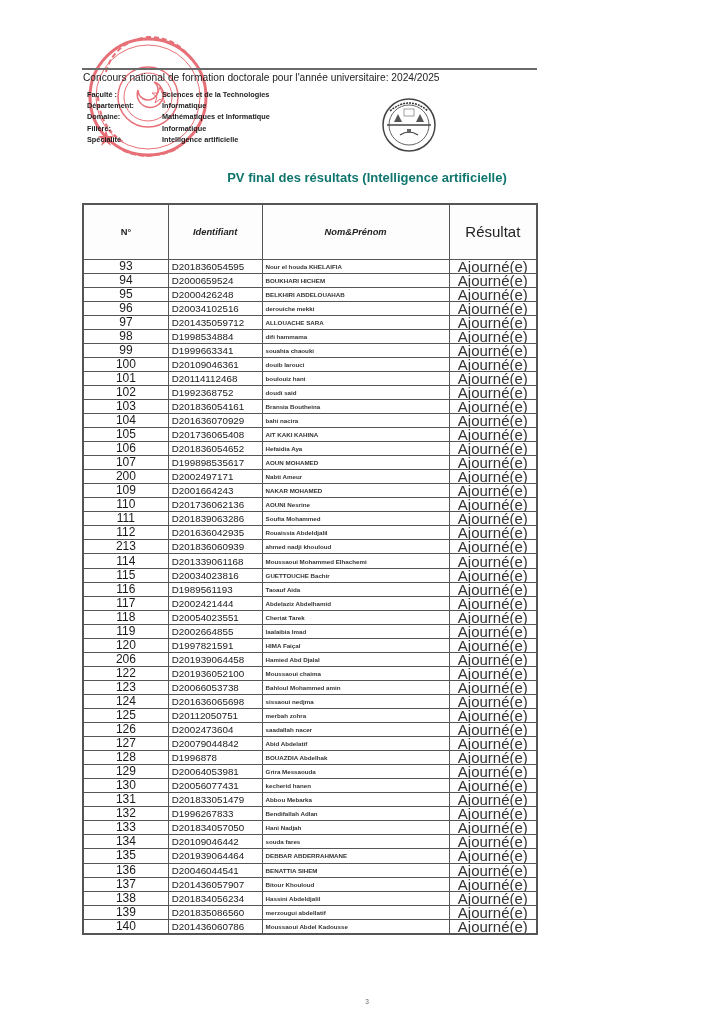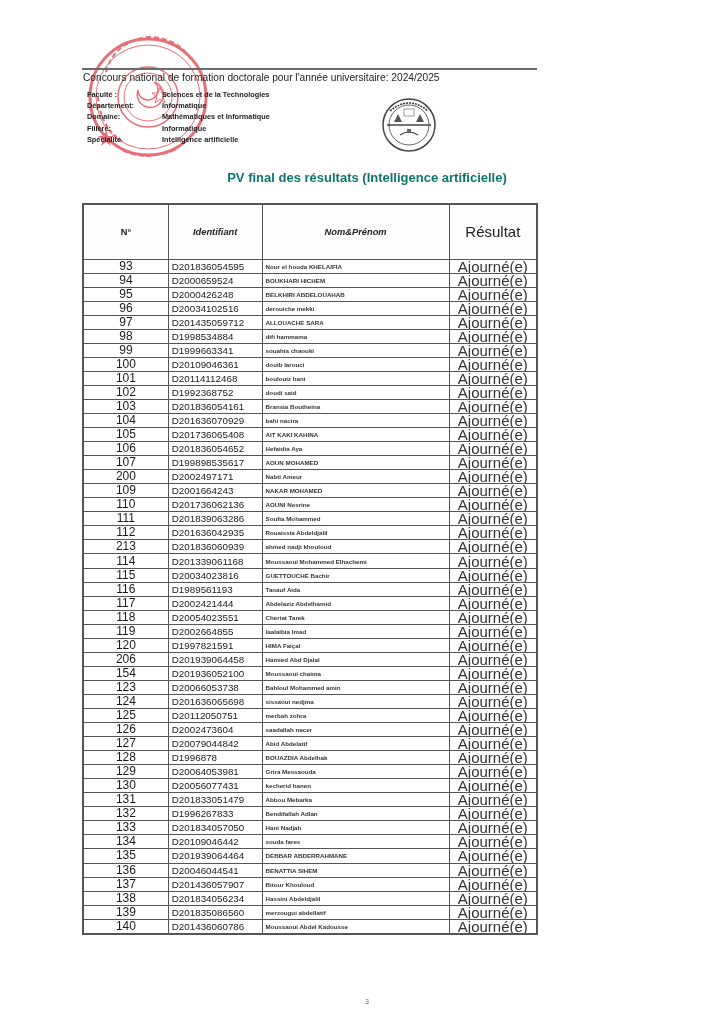--- a/index.html
+++ b/index.html
@@ -263,21 +263,21 @@
         <td class="c-name">HIMA Faiçal</td>
         <td class="c-res">Ajourné(e)</td>
       </tr>
       <tr>
         <td class="c-num">206</td>
         <td class="c-id">D201939064458</td>
         <td class="c-name">Hamied Abd Djalal</td>
         <td class="c-res">Ajourné(e)</td>
       </tr>
       <tr>
-        <td class="c-num">154</td>
+        <td class="c-num">122</td>
         <td class="c-id">D201936052100</td>
         <td class="c-name">Moussaoui chaima</td>
         <td class="c-res">Ajourné(e)</td>
       </tr>
       <tr>
         <td class="c-num">123</td>
         <td class="c-id">D20066053738</td>
         <td class="c-name">Bahloul Mohammed amin</td>
         <td class="c-res">Ajourné(e)</td>
       </tr>

